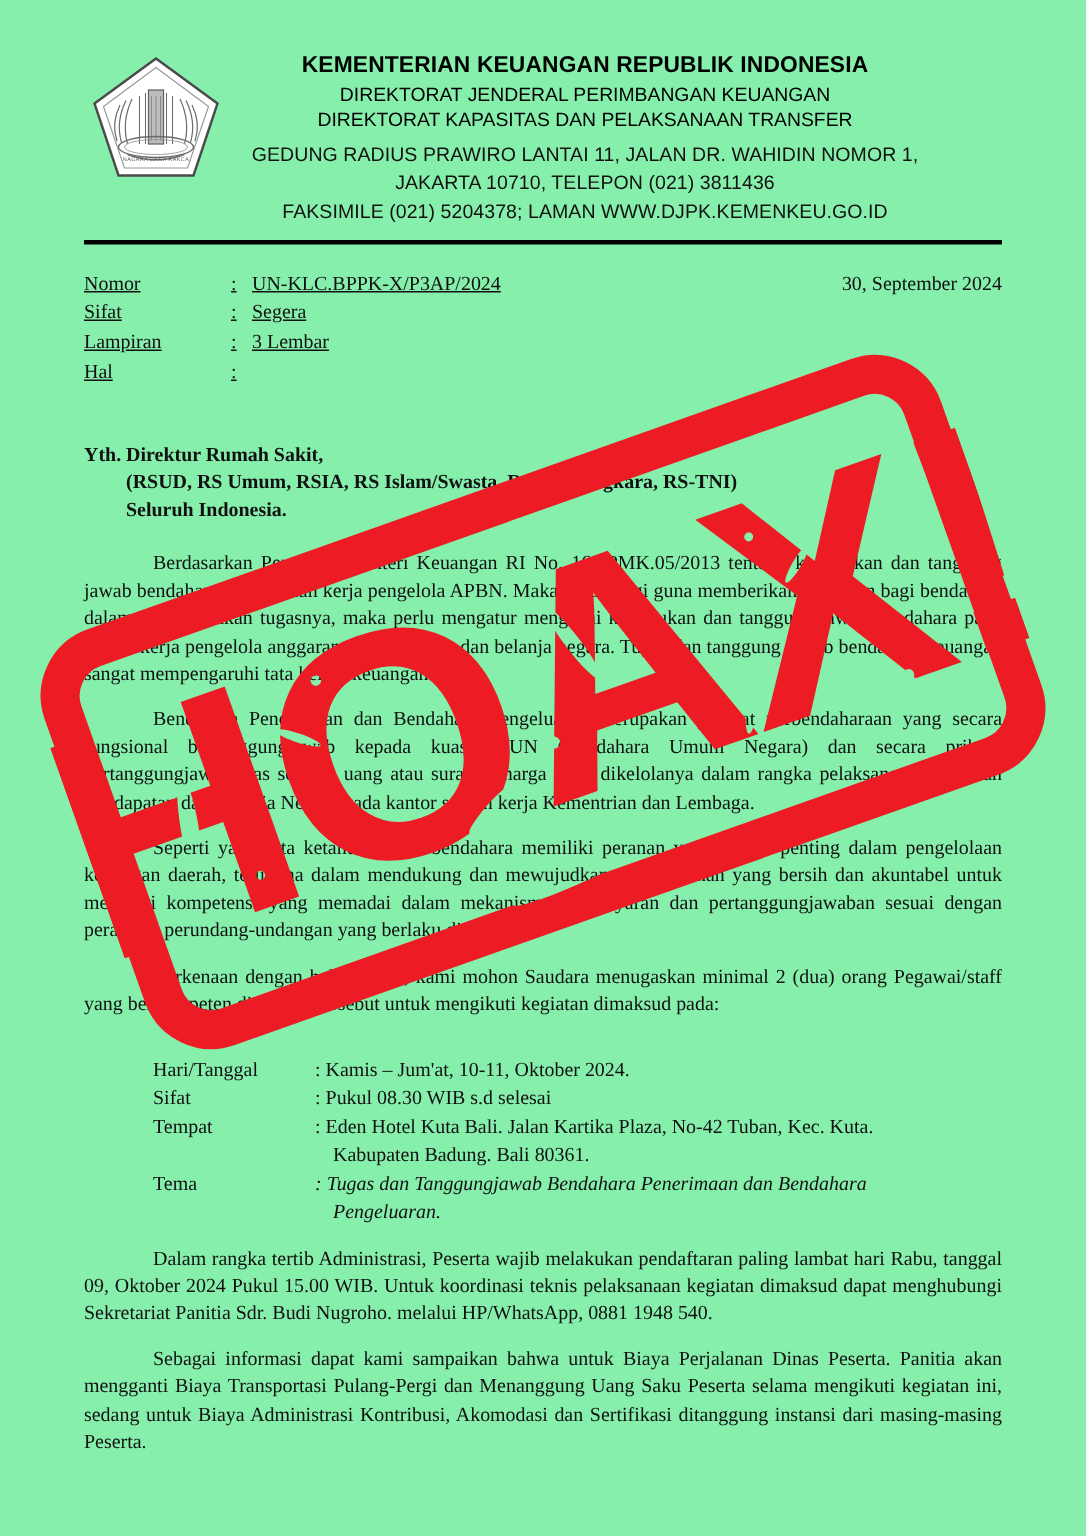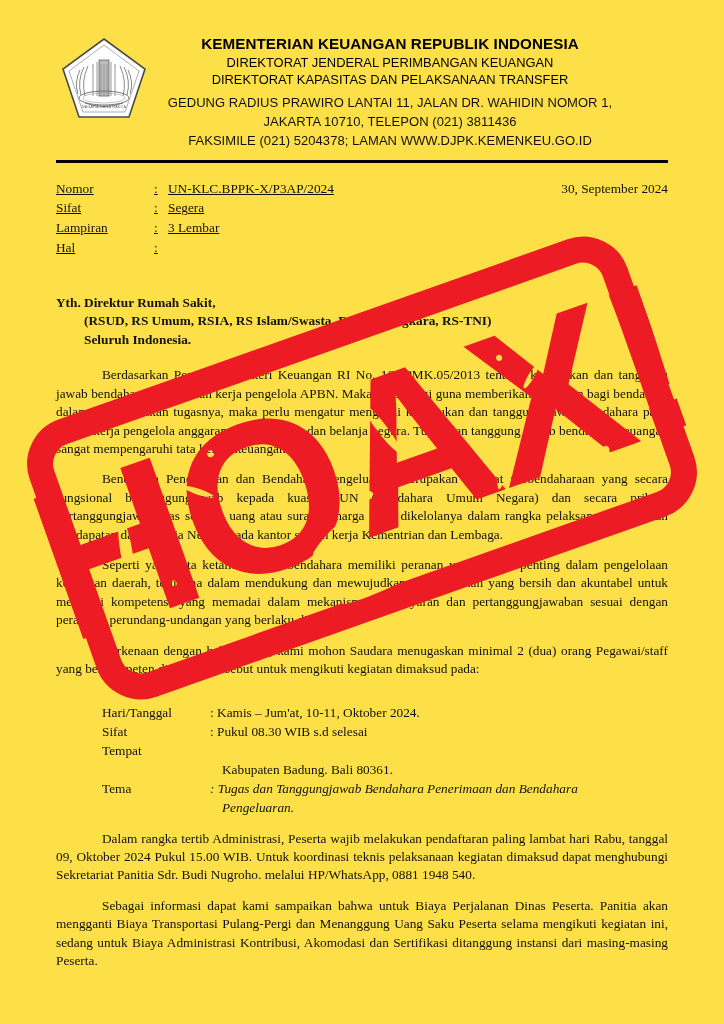--- a/index.html
+++ b/index.html
@@ -13,21 +13,21 @@
     height: 1024px;
     position: relative;
     overflow: hidden;
     font-family: "Liberation Serif", "DejaVu Serif", serif;
     color: #111111;
   }
 
   .page {
     position: absolute;
     inset: 0;
-    background: #fde047;
+    background: #86efac;
     padding: 0;
   }
 
   
   .letterhead {
     position: relative;
     padding: 34px 56px 0 56px;
     display: flex;
     align-items: flex-start;
   }
@@ -250,20 +250,24 @@
       <div class="d-row">
         <div class="d-label">Sifat</div>
         <div class="d-val">
           <span>:</span>
           <span>Pukul 08.30 WIB s.d selesai</span>
         </div>
       </div>
 
       <div class="d-row">
         <div class="d-label">Tempat</div>
+        <div class="d-val">
+          <span>:</span>
+          <span>Eden Hotel Kuta Bali.  Jalan  Kartika Plaza, No-42 Tuban,  Kec. Kuta.</span>
+        </div>
       </div>
       <div class="d-cont">Kabupaten   Badung. Bali 80361.</div>
 
       <div class="d-row">
         <div class="d-label">Tema</div>
         <div class="d-val italic">
           <span>:</span>
           <span>Tugas dan Tanggungjawab Bendahara Penerimaan dan Bendahara</span>
         </div>
       </div>

